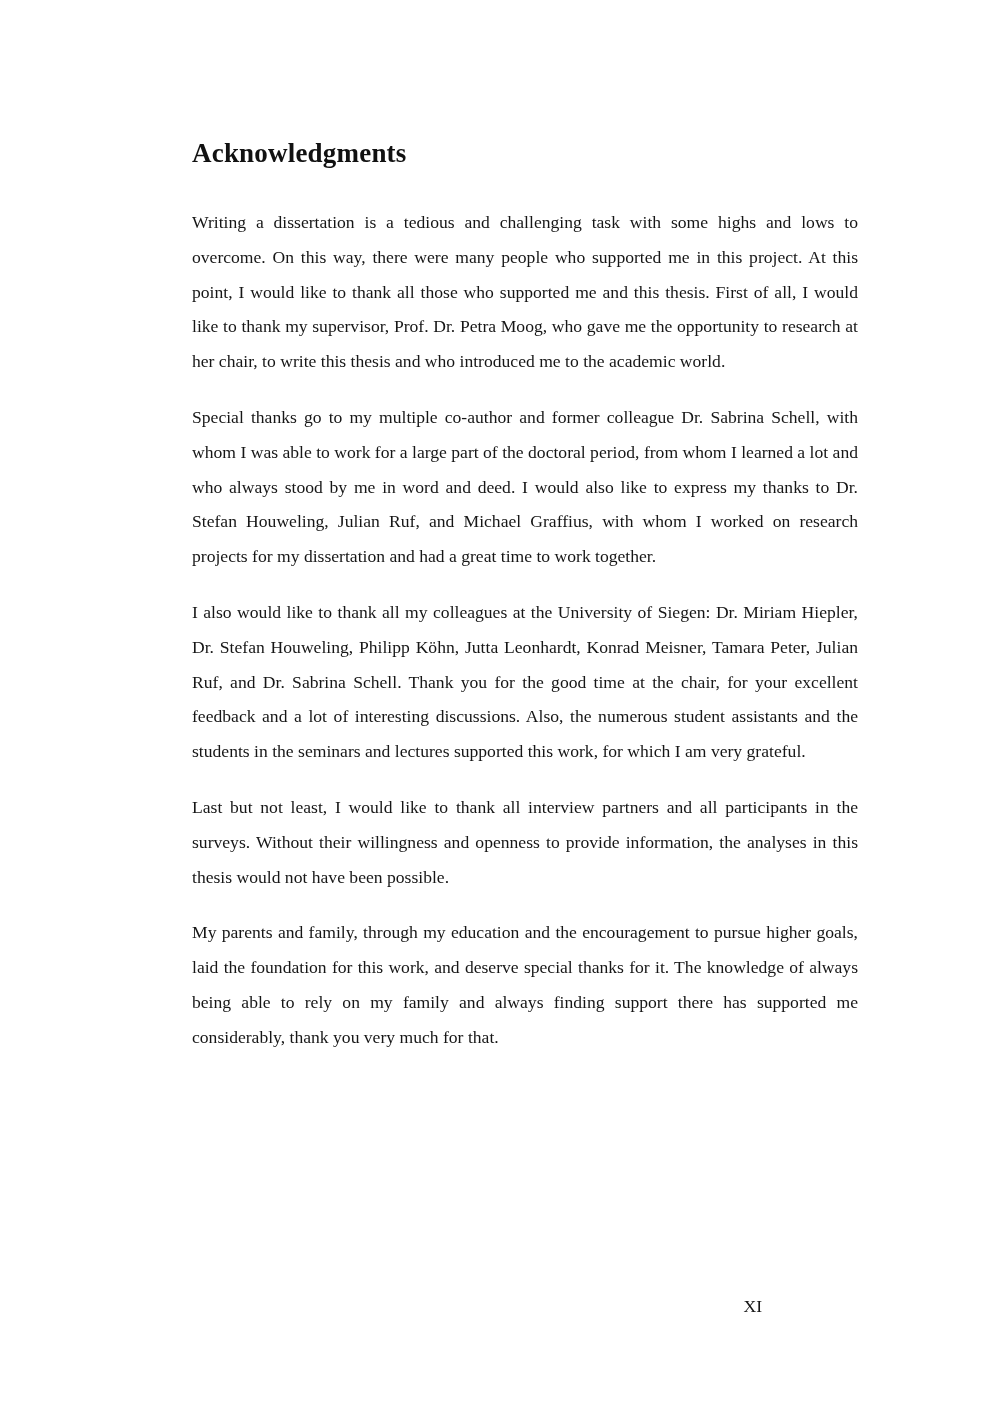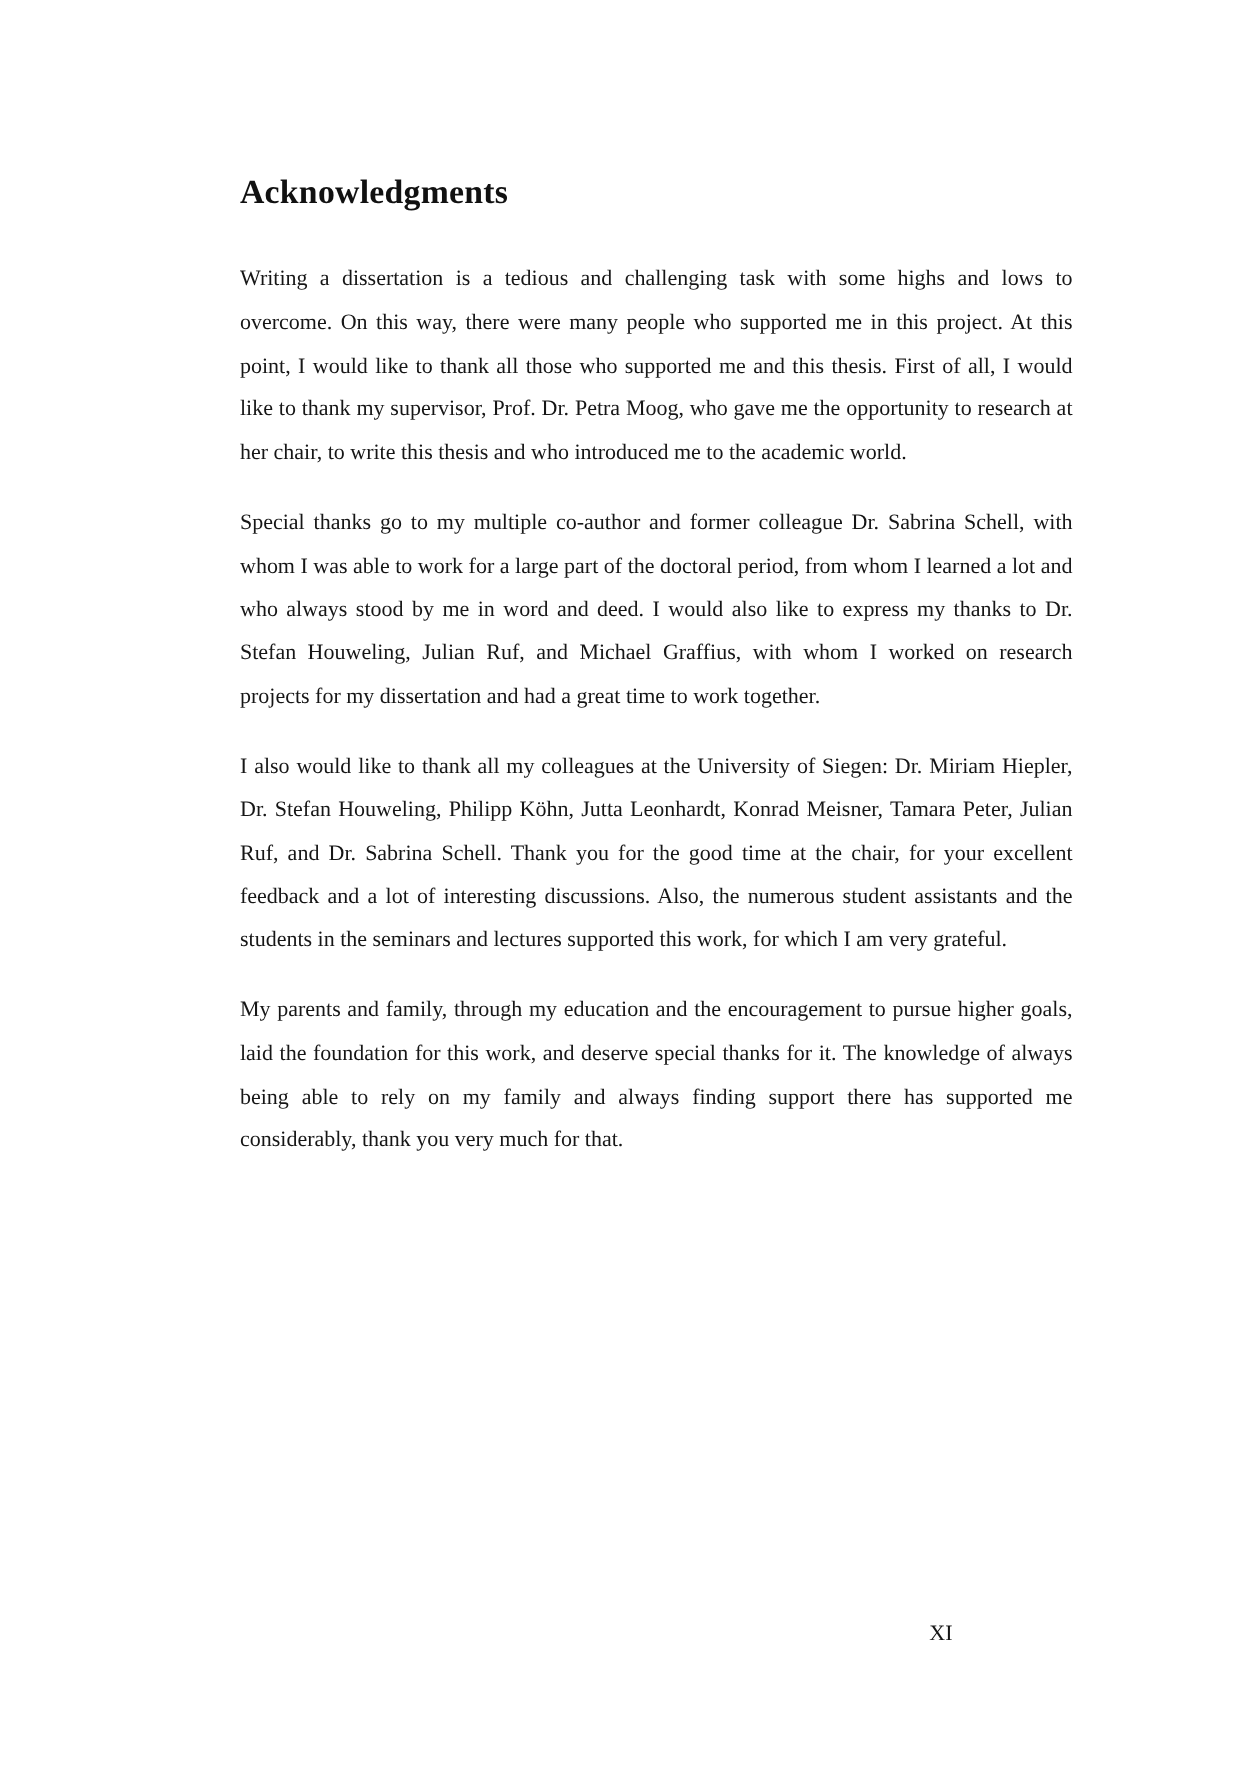--- a/index.html
+++ b/index.html
@@ -50,18 +50,19 @@
 <div class="page">
   <div class="content">
     <h1 class="title">Acknowledgments</h1>
 
     <p class="para">Writing a dissertation is a tedious and challenging task with some highs and lows to overcome. On this way, there were many people who supported me in this project. At this point, I would like to thank all those who supported me and this thesis. First of all, I would like to thank my supervisor, Prof. Dr. Petra Moog, who gave me the opportunity to research at her chair, to write this thesis and who introduced me to the academic world.</p>
 
     <p class="para">Special thanks go to my multiple co-author and former colleague Dr. Sabrina Schell, with whom I was able to work for a large part of the doctoral period, from whom I learned a lot and who always stood by me in word and deed. I would also like to express my thanks to Dr. Stefan Houweling, Julian Ruf, and Michael Graffius, with whom I worked on research projects for my dissertation and had a great time to work together.</p>
 
     <p class="para">I also would like to thank all my colleagues at the University of Siegen: Dr. Miriam Hiepler, Dr. Stefan Houweling, Philipp Köhn, Jutta Leonhardt, Konrad Meisner, Tamara Peter, Julian Ruf, and Dr. Sabrina Schell. Thank you for the good time at the chair, for your excellent feedback and a lot of interesting discussions. Also, the numerous student assistants and the students in the seminars and lectures supported this work, for which I am very grateful.</p>
 
+    <p class="para">Last but not least, I would like to thank all interview partners and all participants in the surveys. Without their willingness and openness to provide information, the analyses in this thesis would not have been possible.</p>
 
     <p class="para">My parents and family, through my education and the encouragement to pursue higher goals, laid the foundation for this work, and deserve special thanks for it. The knowledge of always being able to rely on my family and always finding support there has supported me considerably, thank you very much for that.</p>
   </div>
 
   <div class="page-number">XI</div>
 </div>
 
 </body></html>

